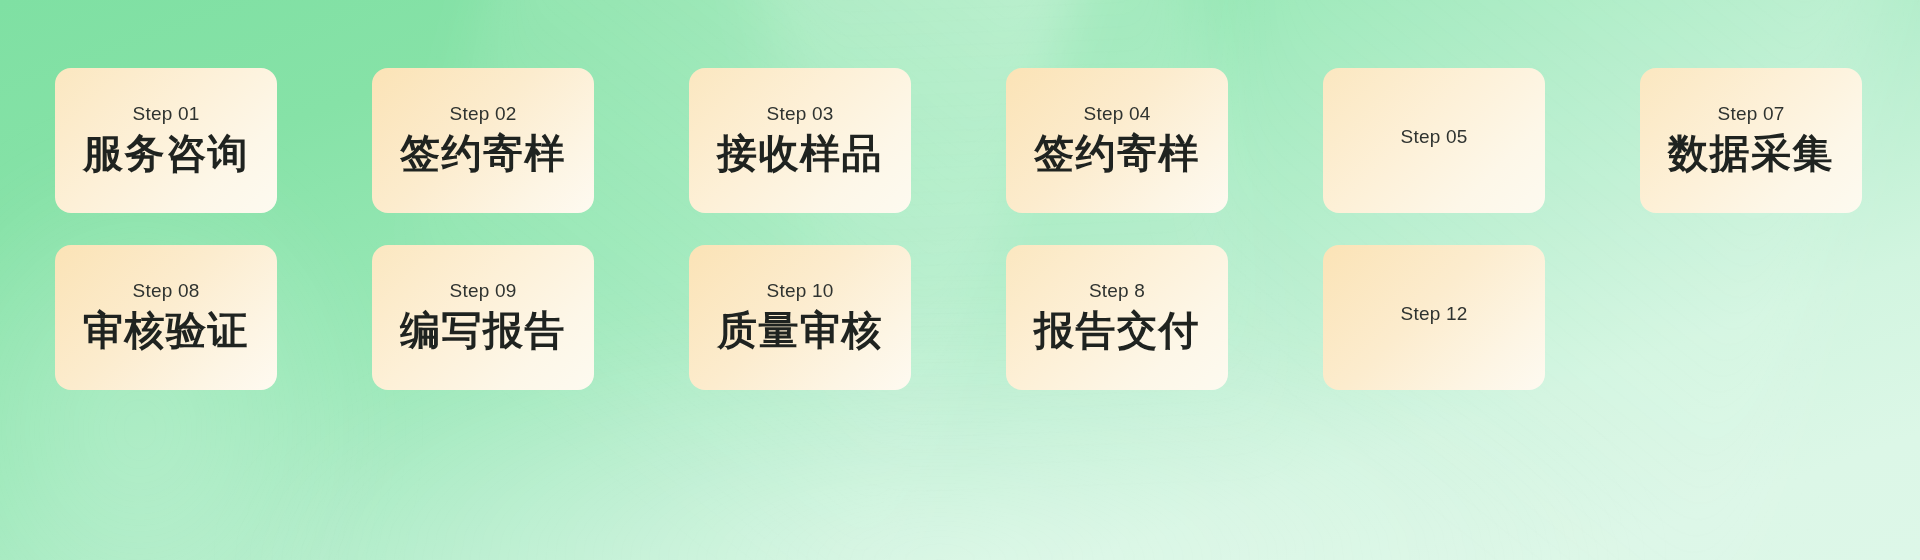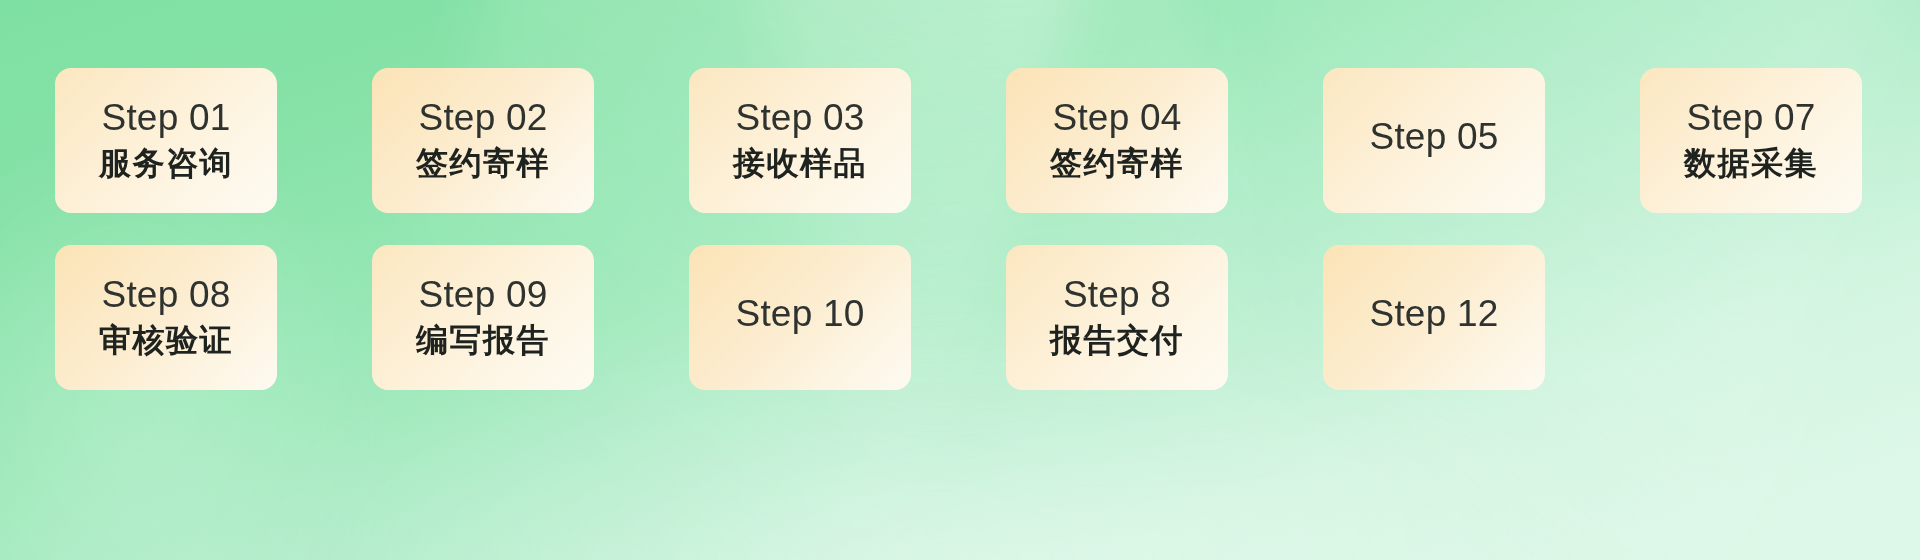--- a/index.html
+++ b/index.html
@@ -99,31 +99,31 @@
     box-sizing: border-box;
     padding: 4px 6px 6px 6px;
     background: linear-gradient(135deg, #fbe7c0 0%, #fdf0d7 42%, #fdf7e8 75%, #fdfaf0 100%);
   }
   
   .step-card.warm {
     background: linear-gradient(135deg, #fbe3b6 0%, #fcecce 45%, #fdf5e4 78%, #fefaf1 100%);
   }
 
   .step-number {
-    font-size: 37px;
+    font-size: 19px;
     font-weight: 400;
     color: #2f3330;
     letter-spacing: 0.2px;
     line-height: 1.15;
     margin-bottom: 5px;
     white-space: nowrap;
   }
 
   .step-label {
-    font-size: 32px;
+    font-size: 40px;
     font-weight: 700;
     color: #1f2320;
     letter-spacing: 1.5px;
     line-height: 1.15;
     white-space: nowrap;
   }
 </style>
 </head>
 <body>
 
@@ -172,20 +172,21 @@
       <div class="step-label">审核验证</div>
     </div>
 
     <div class="step-card">
       <div class="step-number">Step 09</div>
       <div class="step-label">编写报告</div>
     </div>
 
     <div class="step-card warm">
       <div class="step-number">Step 10</div>
+      <div class="step-label">质量审核</div>
     </div>
 
     <div class="step-card">
       <div class="step-number">Step 8</div>
       <div class="step-label">报告交付</div>
     </div>
 
     <div class="step-card warm">
       <div class="step-number">Step 12</div>
     </div>

